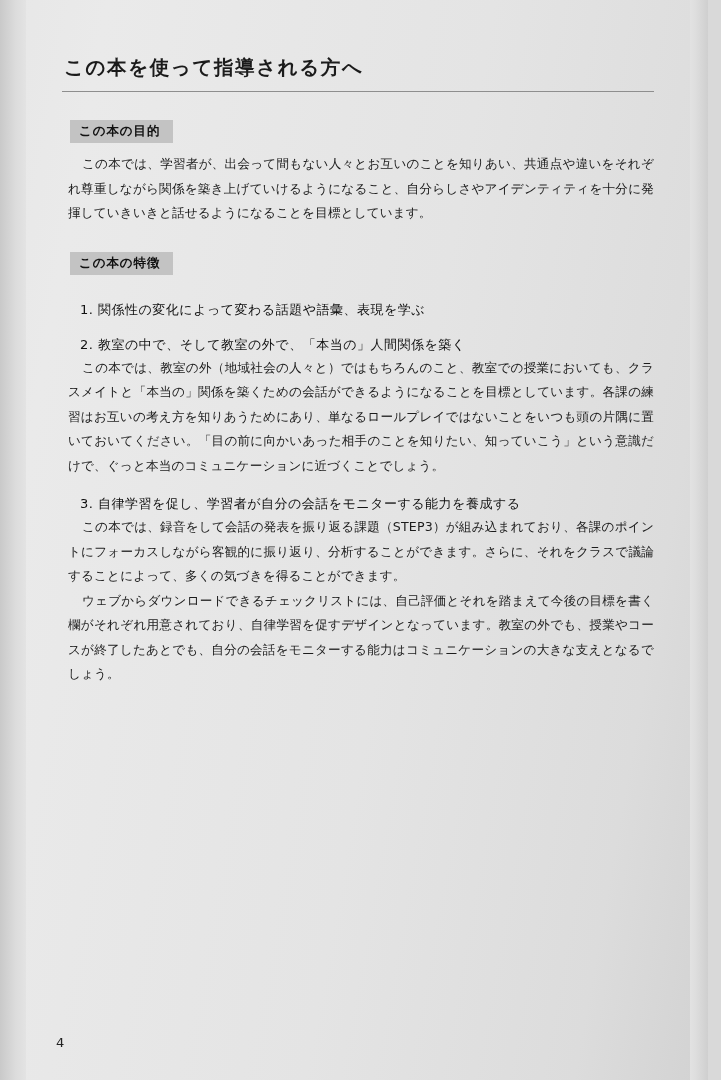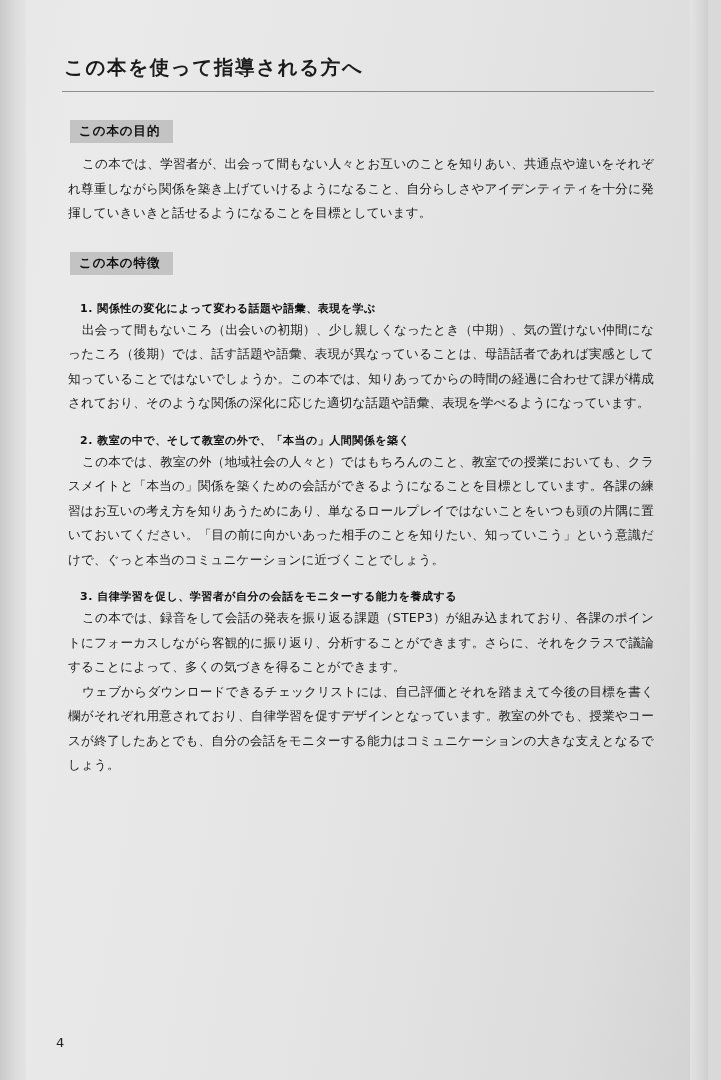--- a/index.html
+++ b/index.html
@@ -77,22 +77,22 @@
     text-justify: inter-ideograph;
     letter-spacing: 0.15px;
   }
   p.indent {
     text-indent: 14px;
   }
   .block {
     margin: 0 2px 0 12px;
   }
   h2.num-head {
-    font-size: 11px;
-    font-weight: bold;
+    font-size: 13px;
+    font-weight: normal;
     color: #111;
     margin: 17px 0 2px 12px;
     letter-spacing: 0.5px;
   }
   .para-gap {
     margin-top: 16px;
   }
   .page-number {
     position: absolute;
     left: 56px;
@@ -115,21 +115,20 @@
     <div class="section-head">この本の目的</div>
 
     <div class="block">
       <p class="body-text indent">この本では、学習者が、出会って間もない人々とお互いのことを知りあい、共通点や違いをそれぞれ尊重しながら関係を築き上げていけるようになること、自分らしさやアイデンティティを十分に発揮していきいきと話せるようになることを目標としています。</p>
     </div>
 
     <div class="section-head second">この本の特徴</div>
 
     <div class="block">
       <h2 class="num-head">1. 関係性の変化によって変わる話題や語彙、表現を学ぶ</h2>
-      <p class="body-text indent">出会って間もないころ（出会いの初期）、少し親しくなったとき（中期）、気の置けない仲間になったころ（後期）では、話す話題や語彙、表現が異なっていることは、母語話者であれば実感として知っていることではないでしょうか。この本では、知りあってからの時間の経過に合わせて課が構成されており、そのような関係の深化に応じた適切な話題や語彙、表現を学べるようになっています。</p>
 
       <h2 class="num-head para-gap">2. 教室の中で、そして教室の外で、「本当の」人間関係を築く</h2>
       <p class="body-text indent">この本では、教室の外（地域社会の人々と）ではもちろんのこと、教室での授業においても、クラスメイトと「本当の」関係を築くための会話ができるようになることを目標としています。各課の練習はお互いの考え方を知りあうためにあり、単なるロールプレイではないことをいつも頭の片隅に置いておいてください。「目の前に向かいあった相手のことを知りたい、知っていこう」という意識だけで、ぐっと本当のコミュニケーションに近づくことでしょう。</p>
 
       <h2 class="num-head para-gap">3. 自律学習を促し、学習者が自分の会話をモニターする能力を養成する</h2>
       <p class="body-text indent">この本では、録音をして会話の発表を振り返る課題（STEP3）が組み込まれており、各課のポイントにフォーカスしながら客観的に振り返り、分析することができます。さらに、それをクラスで議論することによって、多くの気づきを得ることができます。</p>
       <p class="body-text indent">ウェブからダウンロードできるチェックリストには、自己評価とそれを踏まえて今後の目標を書く欄がそれぞれ用意されており、自律学習を促すデザインとなっています。教室の外でも、授業やコースが終了したあとでも、自分の会話をモニターする能力はコミュニケーションの大きな支えとなるでしょう。</p>
     </div>
 
   </div>

